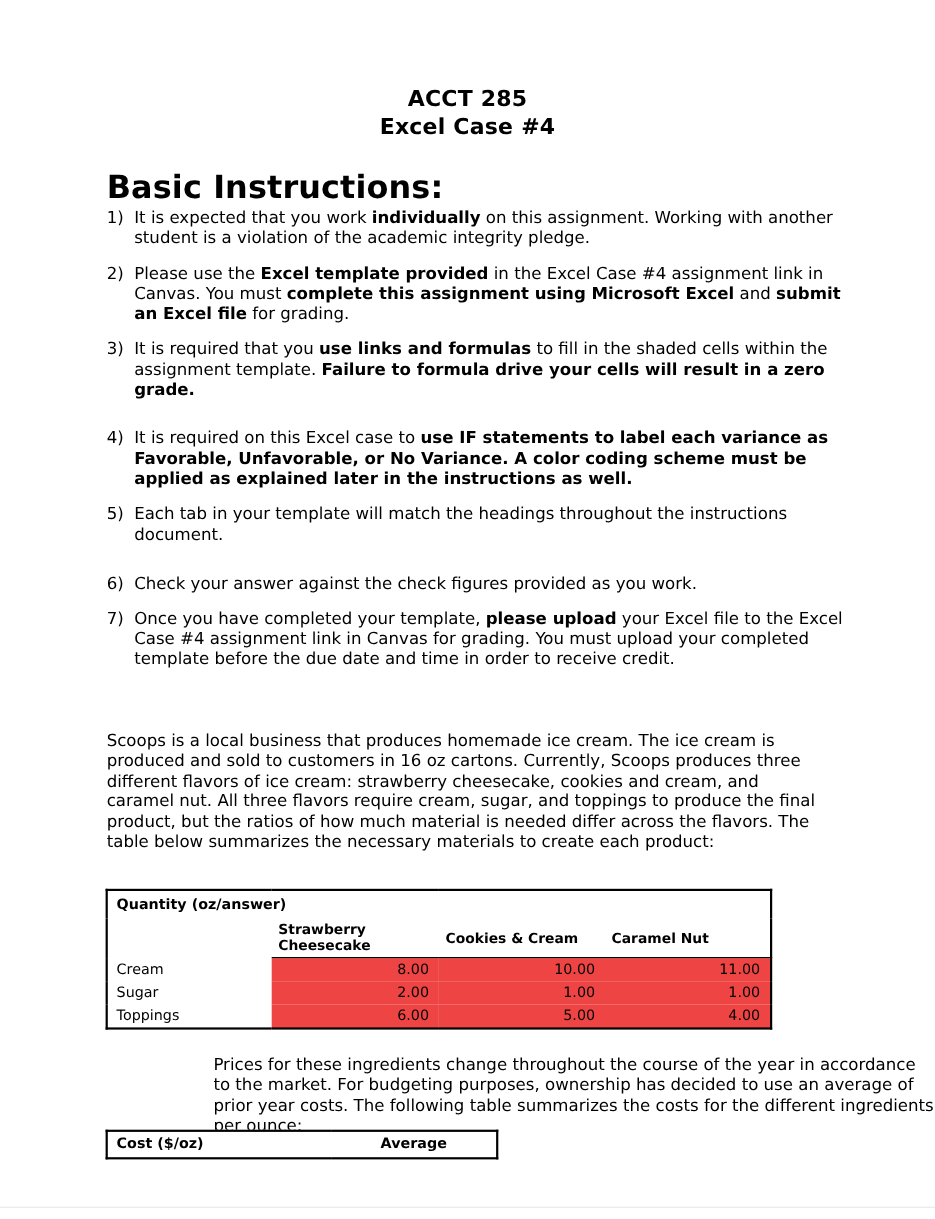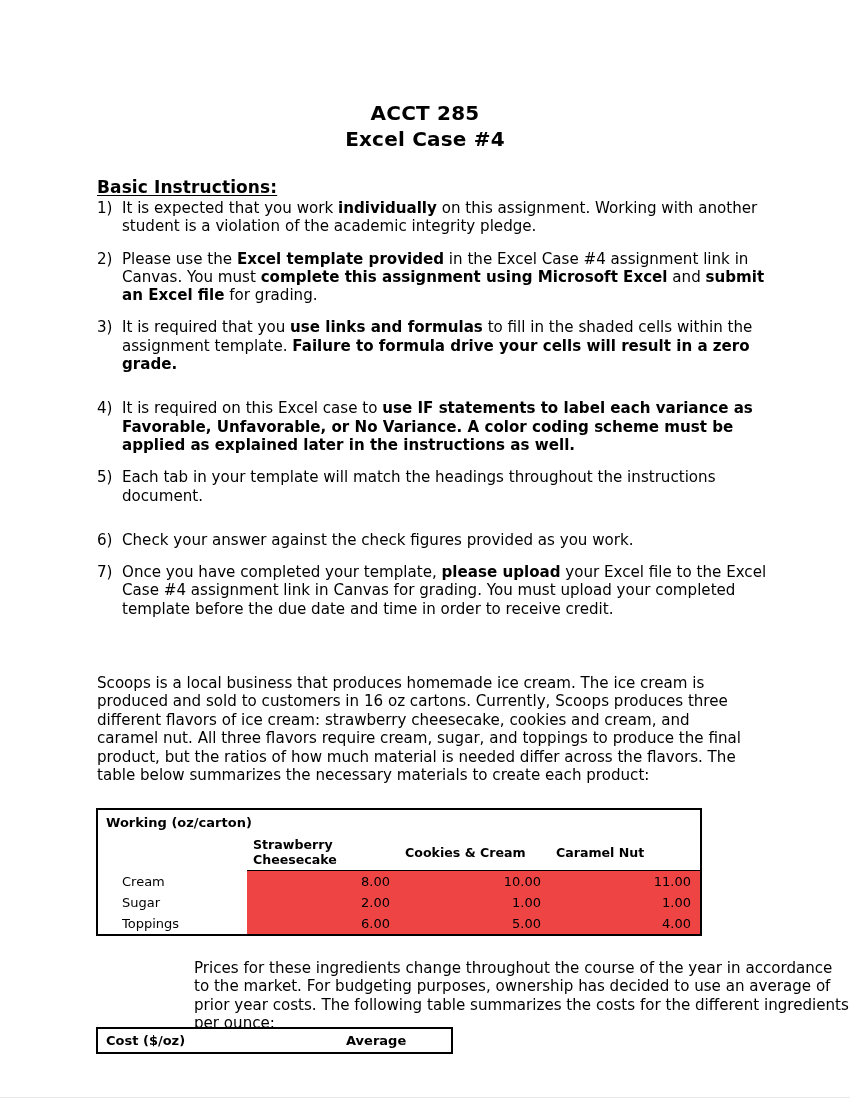--- a/index.html
+++ b/index.html
@@ -25,31 +25,30 @@
     height: 1px;
     background: #e8e8e8;
   }
 
   
   .doc-title {
     text-align: center;
     font-weight: bold;
     font-size: 20px;
     line-height: 26px;
-    padding-top: 100px;
+    padding-top: 76px;
     letter-spacing: 0.2px;
   }
   .doc-title .line2 { display: block; }
 
   
   .section-heading {
     margin: 25px 0 0 97px;
     font-weight: bold;
-    font-size: 17px;
-    text-decoration: underline;
+    font-size: 29px;
     text-underline-offset: 2px;
     display: inline-block;
     letter-spacing: 0.1px;
     text-align: center;
   }
 
   
   .instructions {
     margin: 2px 0 0 0;
     padding: 0;
@@ -118,21 +117,21 @@
   .qty th.colhead {
     font-weight: bold;
     text-align: left;
     font-size: 12.6px;
     border-bottom: 1.6px solid #000000;
     padding: 2px 6px 3px 6px;
     height: 17px;
   }
   .qty td.rowlabel {
     text-align: left;
-    padding: 2px 0 2px 24px;
+    padding: 2px 0 2px 8px;
     font-size: 13px;
     height: 17px;
   }
   .qty td.num {
     text-align: right;
     padding: 2px 9px 2px 0;
     font-size: 13px;
     background: #ef4444;
   }
 
@@ -208,21 +207,21 @@
   <div class="qty-table-wrap">
     <table class="qty">
       <colgroup>
         <col style="width:150px">
         <col style="width:152px">
         <col style="width:151px">
         <col style="width:151px">
       </colgroup>
       <tbody>
         <tr>
-          <td class="title-cell" colspan="4">Working (oz/carton)</td>
+          <td class="title-cell" colspan="4">Quantity (oz/answer)</td>
         </tr>
         <tr>
           <th class="hdr-blank"></th>
           <th class="colhead">Strawberry Cheesecake</th>
           <th class="colhead">Cookies &amp; Cream</th>
           <th class="colhead">Caramel Nut</th>
         </tr>
         <tr>
           <td class="rowlabel">Cream</td>
           <td class="num">8.00</td>

